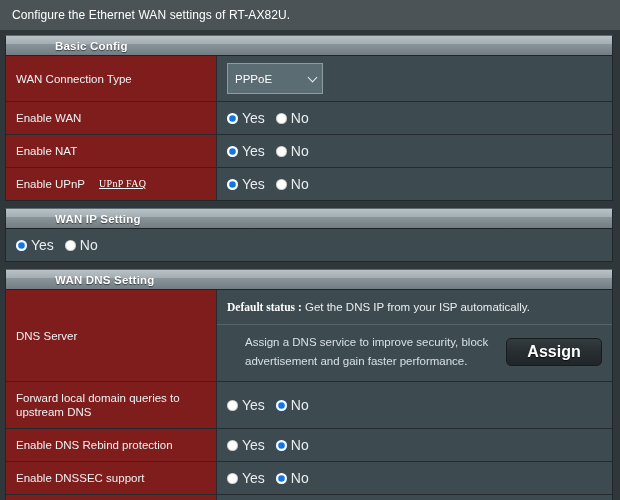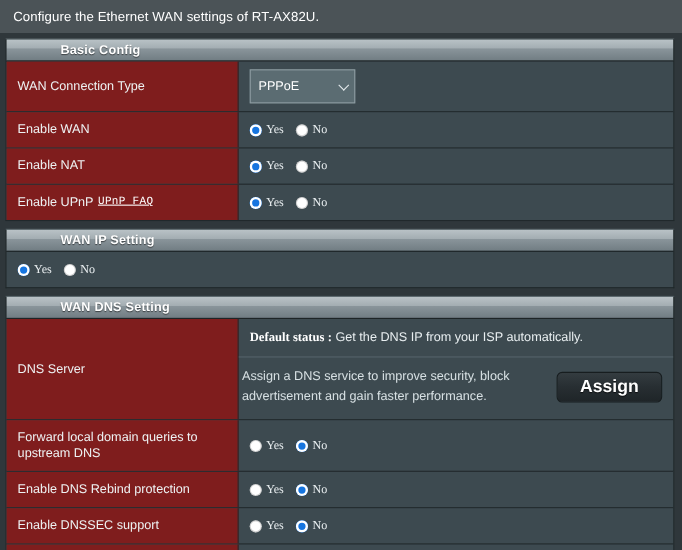--- a/index.html
+++ b/index.html
@@ -85,45 +85,45 @@
   .row .value {
     flex: 1 1 auto;
     padding: 7px 8px 7px 10px;
     display: flex;
     align-items: center;
     color: #e8eef0;
   }
 
   
   .faq-link {
-    margin-left: 4px;
+    margin-left: 14px;
     color: #ffffff;
     text-decoration: underline;
-    font-family: Liberation Mono, monospace;
+    font-family: Liberation Serif, serif;
     font-size: 10px;
     letter-spacing: .3px;
     cursor: pointer;
   }
 
   
   .radio-group { display: flex; align-items: center; gap: 11px; }
   .radio-item { display: flex; align-items: center; gap: 4px; cursor: pointer; }
 
   .radio {
     width: 11px; height: 11px;
     border-radius: 50%;
     background: #ffffff;
     flex: 0 0 11px;
     box-shadow: inset 0 0 0 1px rgba(0,0,0,.18);
   }
   .radio.on {
     background: #1675e0;
     box-shadow: inset 0 0 0 2.2px #ffffff, inset 0 0 0 3.2px #1675e0;
   }
-  .radio-label { font-size: 11px; color: #e9eef0; font-family: Liberation Serif, serif; }
+  .radio-label { font-size: 14px; color: #e9eef0; }
 
   
   .select {
     position: relative;
     height: 31px;
     background: #5b6c72;
     border: 1px solid #8d9ca1;
     display: flex;
     align-items: center;
     padding: 0 22px 0 7px;
@@ -160,21 +160,21 @@
     padding: 11px 10px 11px 10px;
     font-size: 11.5px;
     color: #e8eef0;
     border-bottom: 1px solid #55636a;
   }
   .dns-top b { font-weight: bold; color: #ffffff; font-family: Liberation Serif, serif; }
   .dns-bottom {
     display: flex;
     align-items: center;
     justify-content: space-between;
-    padding: 8px 10px 10px 3px;
+    padding: 8px 10px 10px 28px;
     gap: 10px;
   }
   .dns-desc {
     font-size: 11.5px;
     line-height: 19px;
     color: #d7e0e3;
     max-width: 270px;
   }
   .assign-btn {
     flex: 0 0 auto;

